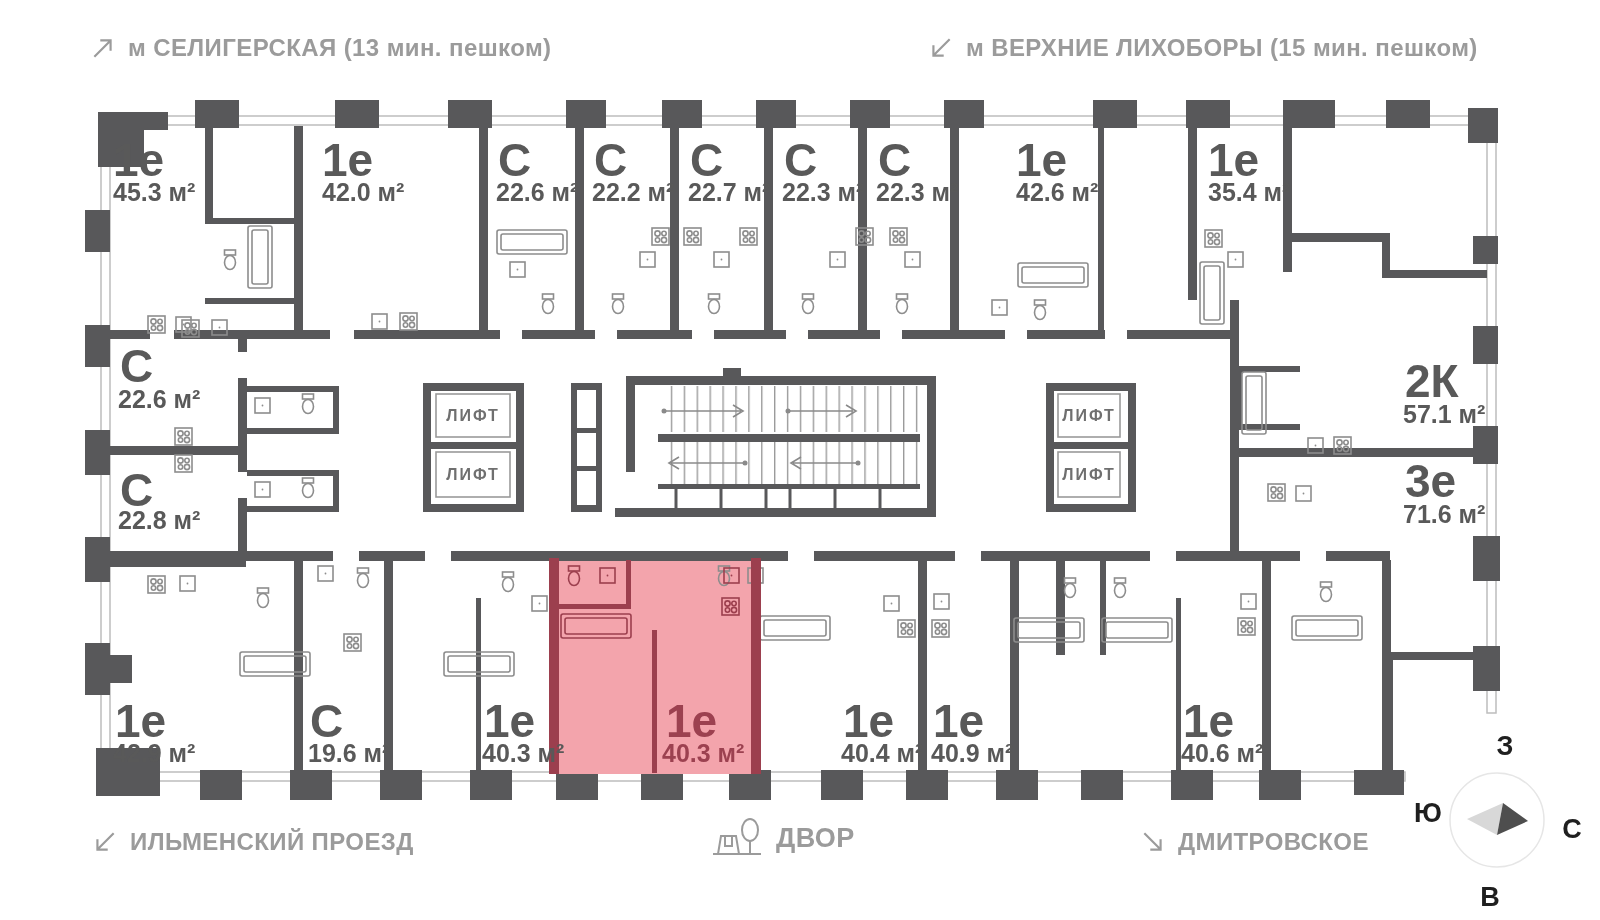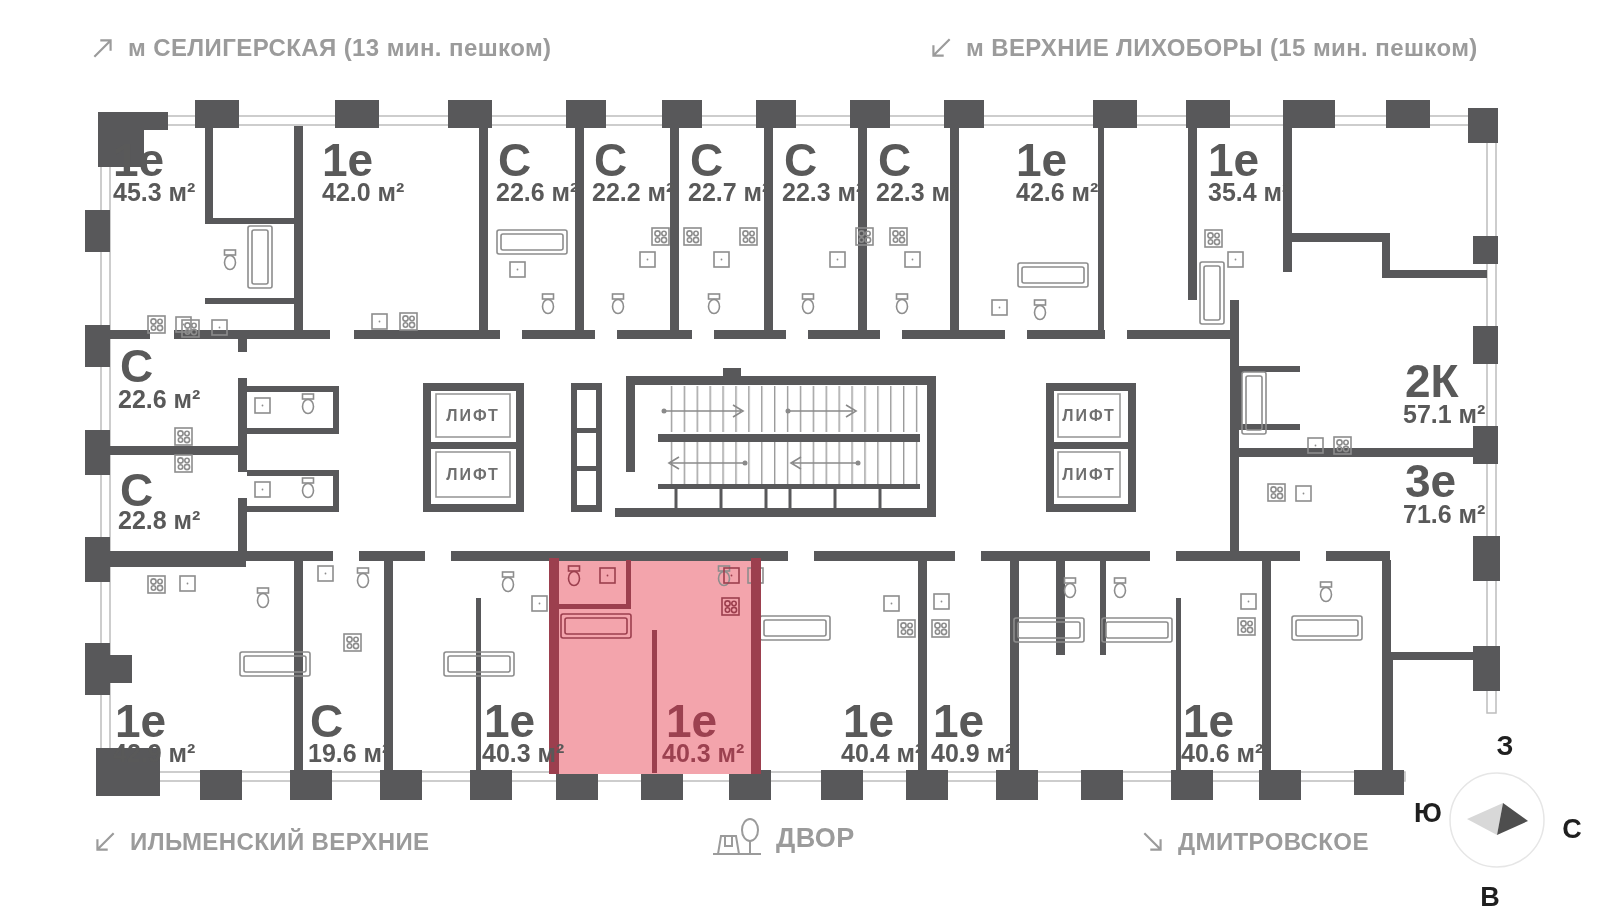--- a/index.html
+++ b/index.html
@@ -42,21 +42,21 @@
     <svg width="26" height="26" viewBox="0 0 24 24">
       <path d="M20 4 L5 19 M5 9.5 V19 H14.5" fill="none" stroke="#9b9b9b" stroke-width="2"></path>
     </svg>
     <span class="txt">м ВЕРХНИЕ ЛИХОБОРЫ (15 мин. пешком)</span>
   </div>
 
   <div class="sign" style="left:92px;top:828px;">
     <svg width="26" height="26" viewBox="0 0 24 24">
       <path d="M20 4 L5 19 M5 9.5 V19 H14.5" fill="none" stroke="#9b9b9b" stroke-width="2"></path>
     </svg>
-    <span class="txt">ИЛЬМЕНСКИЙ ВЕРХНИЕ</span>
+    <span class="txt">ИЛЬМЕНСКИЙ ПРОЕЗД</span>
   </div>
 
   <div class="sign" style="left:710px;top:812px;">
     <svg width="54" height="52" viewBox="0 0 54 52">
       <g fill="none" stroke="#9b9b9b" stroke-width="2">
         <path d="M8 42 L11 24 H26 L29 42 Z"></path>
         <rect x="15" y="24" width="7" height="10"></rect>
         <ellipse cx="40" cy="18" rx="8" ry="11"></ellipse>
         <path d="M40 29 V42 M3 42 H51"></path>
       </g>

